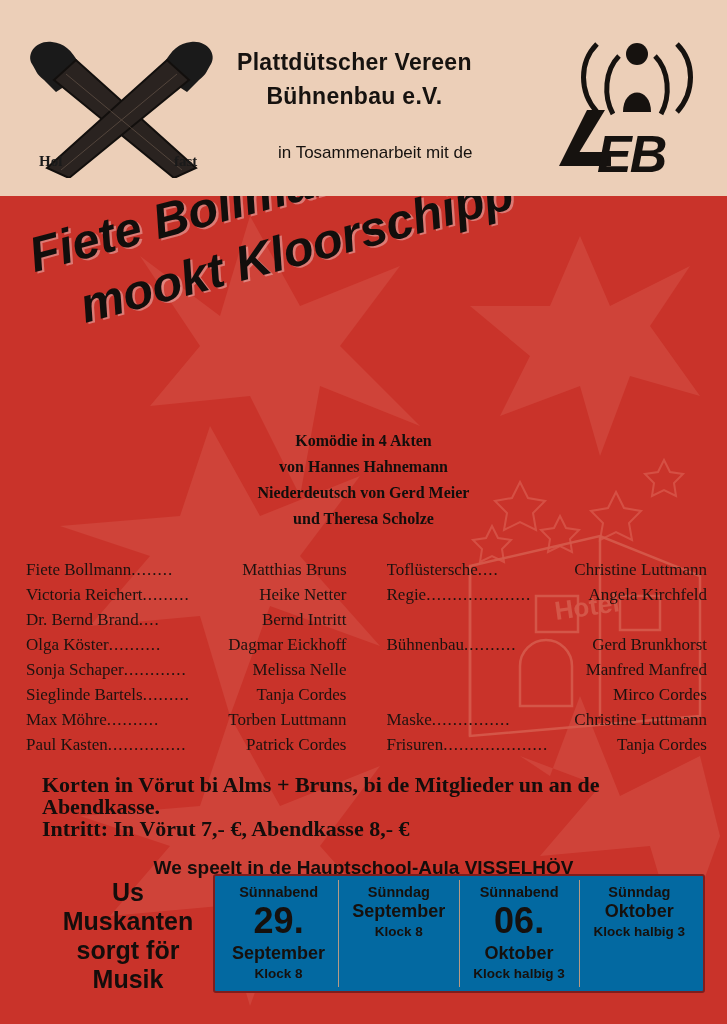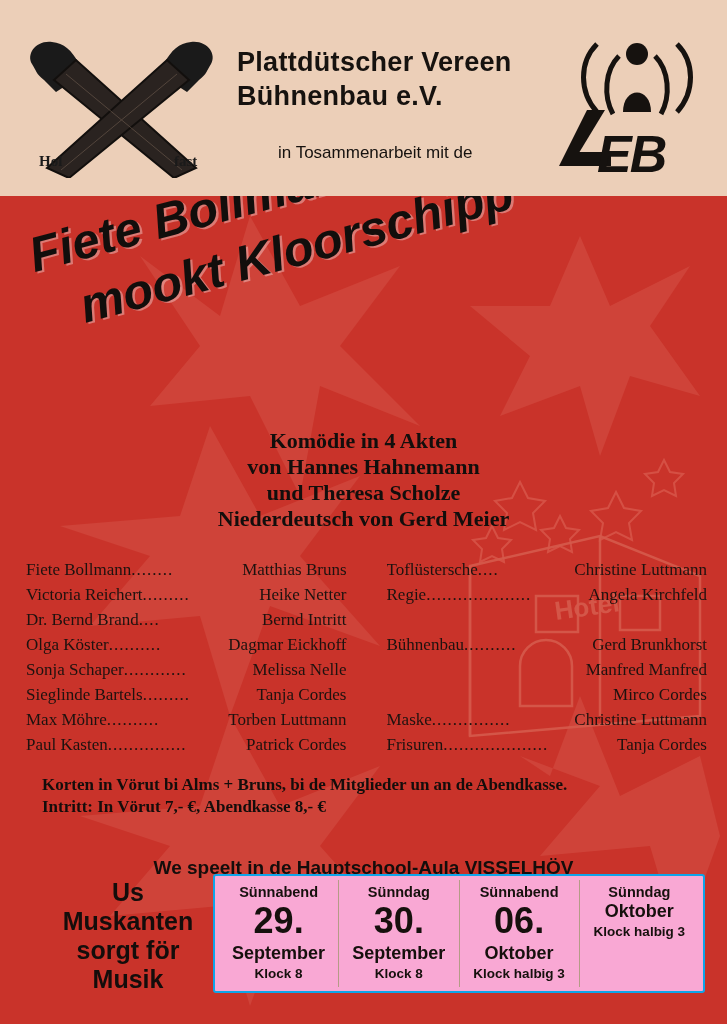--- a/index.html
+++ b/index.html
@@ -43,23 +43,24 @@
 
   .header-title{
     position:absolute;
     left:237px; top:45px;
     color:#16120f;
   }
   .header-title .line1,
   .header-title .line2{
     font-family:"Liberation Sans", sans-serif;
     font-weight:bold;
-    font-size:27px;
+    font-size:23px;
     letter-spacing:0.3px;
     line-height:34px;
+    text-align:center;
   }
   .header-sub{
     position:absolute;
     left:278px; top:143px;
     font-size:17px;
     color:#16120f;
   }
   .logo-right{
     position:absolute;
     right:10px; top:16px;
@@ -111,21 +112,21 @@
   }
   .title-block .t2{margin-left:36px;}
 
   .subtitle{
     position:absolute;
     left:0; right:0; top:232px;
     text-align:center;
     color:#120e0c;
     font-family:"Liberation Serif", serif;
     font-weight:bold;
-    font-size:22px;
+    font-size:16px;
     line-height:26px;
   }
 
   
   .cast{
     position:absolute;
     top:364px; left:26px; right:20px;
     display:flex;
     color:#1d120f;
     font-family:"Liberation Serif", serif;
@@ -149,21 +150,21 @@
   .cast .spacer{flex:1 1 auto;}
   .cast .actor{text-align:right;}
   .cast .row.blank{height:25px;}
 
   
   .tickets{
     position:absolute;
     top:578px; left:42px; right:30px;
     font-family:"Liberation Serif", serif;
     font-weight:bold;
-    font-size:17px;
+    font-size:22px;
     color:#140d0b;
     line-height:22px;
   }
   .venue{
     position:absolute;
     top:661px; left:0; right:0;
     text-align:center;
     font-family:"Liberation Sans", sans-serif;
     font-weight:bold;
     font-size:19px;
@@ -181,22 +182,22 @@
     font-size:25px;
     line-height:29px;
     color:#140d0b;
   }
 
   
   .dates{
     position:absolute;
     left:213px; top:678px;
     width:492px;
-    background:#f9a8d4;
-    border:2px solid #0ea5e9;
+    background:#0369a1;
+    border:2px solid #7f1d1d;
     border-radius:3px;
     display:flex;
     box-sizing:border-box;
     padding:4px 4px;
   }
   .date-cell{
     flex:1;
     text-align:center;
     color:#16100d;
     padding:4px 2px 6px 2px;
@@ -315,22 +316,22 @@
     </svg>
 
     <div class="title-block">
       <div class="t1">Fiete Bollmann</div>
       <div class="t2">mookt Kloorschipp</div>
     </div>
 
     <div class="subtitle">
       <div>Komödie in 4 Akten</div>
       <div>von Hannes Hahnemann</div>
+      <div>Niederdeutsch von Gerd Meier</div>
       <div>und Theresa Scholze</div>
-      <div>Niederdeutsch von Gerd Meier</div>
     </div>
 
     <div class="cast">
       <div class="col left">
         <div class="row">
           <span class="role">Fiete Bollmann</span>
           <span class="dots">........</span>
           <span class="spacer"></span>
           <span class="actor">Matthias Bruns</span>
         </div>
@@ -440,21 +441,20 @@
 
     <div class="dates">
       <div class="date-cell">
         <div class="dow">Sünnabend</div>
         <div class="day">29.</div>
         <div class="month">September</div>
         <div class="time">Klock 8</div>
       </div>
       <div class="date-cell">
         <div class="dow">Sünndag</div>
-        <div class="day">30.</div>
         <div class="month">September</div>
         <div class="time">Klock 8</div>
       </div>
       <div class="date-cell">
         <div class="dow">Sünnabend</div>
         <div class="day">06.</div>
         <div class="month">Oktober</div>
         <div class="time">Klock halbig 3</div>
       </div>
       <div class="date-cell">

